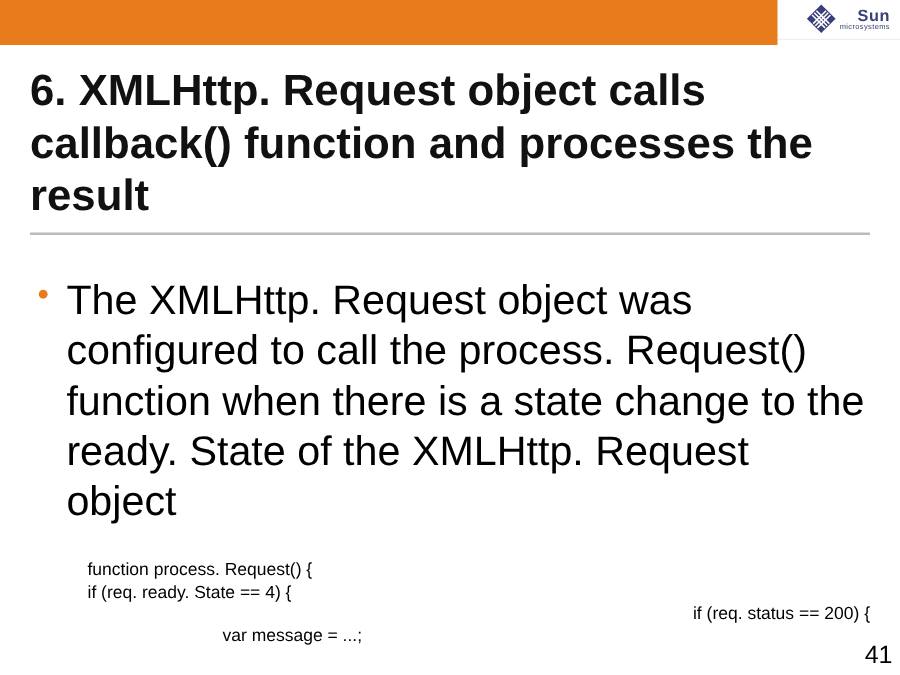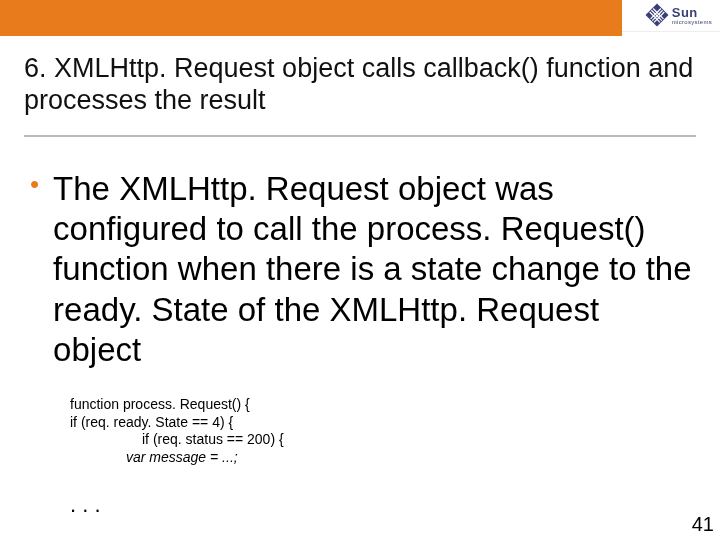--- a/index.html
+++ b/index.html
@@ -1,33 +1,33 @@
 <!DOCTYPE html>
 <html><head>
 <meta charset="utf-8">
 <style>
   * { margin: 0; padding: 0; box-sizing: border-box; }
   html, body { width: 720px; height: 540px; font-family: Arial, Helvetica, sans-serif; background: #fff; overflow: hidden; }
   .slide { width: 720px; height: 540px; position: relative; }
-  .header-bar { width: 100%; height: 32px; background: #fff; position: relative; border-bottom: 1px solid #eee; }
+  .header-bar { width: 100%; height: 32px; background: #fff; position: relative; border-bottom: 1px solid #eee; text-align: right; }
   .orange-bar { position: absolute; left: 0; top: 0; height: 36px; width: 622px; background: #e87b1c; }
   .sun-logo { position: absolute; right: 8px; top: 2px; display: flex; align-items: center; gap: 2px; }
   .sun-logo svg { width: 26px; height: 26px; }
   .sun-text { display: flex; flex-direction: column; line-height: 1; }
   .sun-text .big { font-size: 13px; font-weight: bold; color: #3a3f7a; letter-spacing: 0.5px; }
   .sun-text .small { font-size: 6px; color: #3a3f7a; letter-spacing: 0.3px; }
   .content { padding: 20px 24px 0 24px; }
-  .title { font-size: 27px; font-weight: normal; line-height: 1.2; color: #111; margin-bottom: 32px; border-bottom: 2px solid #bbb; padding-bottom: 18px; }
+  .title { font-size: 35px; font-weight: bold; line-height: 1.2; color: #111; margin-bottom: 32px; border-bottom: 2px solid #bbb; padding-bottom: 8px; }
   .bullet-row { display: flex; align-items: flex-start; margin-bottom: 26px; }
   .dot { color: #e87b1c; font-size: 26px; line-height: 1; margin-right: 14px; margin-left: 6px; margin-top: 2px; }
   .bullet-text { font-size: 33px; line-height: 1.22; color: #000; }
   .code-block { font-size: 14px; line-height: 1.25; color: #000; margin-left: 46px; }
   .ind1 { }
-  .ind2 { margin-left: 72px; }
-  .ind3 { margin-left: 56px; font-style: italic; }
+  .ind2 { margin-left: 72px; text-align: right; }
+  .ind3 { margin-left: 108px; }
   .dots { margin-top: 26px; margin-left: 46px; font-size: 22px; }
   .page-num { position: absolute; right: 6px; bottom: 4px; font-size: 20px; color: #000; }
 </style>
 </head>
 <body>
 
 <div class="slide">
 
   <div class="header-bar">
     <div class="orange-bar"></div>

